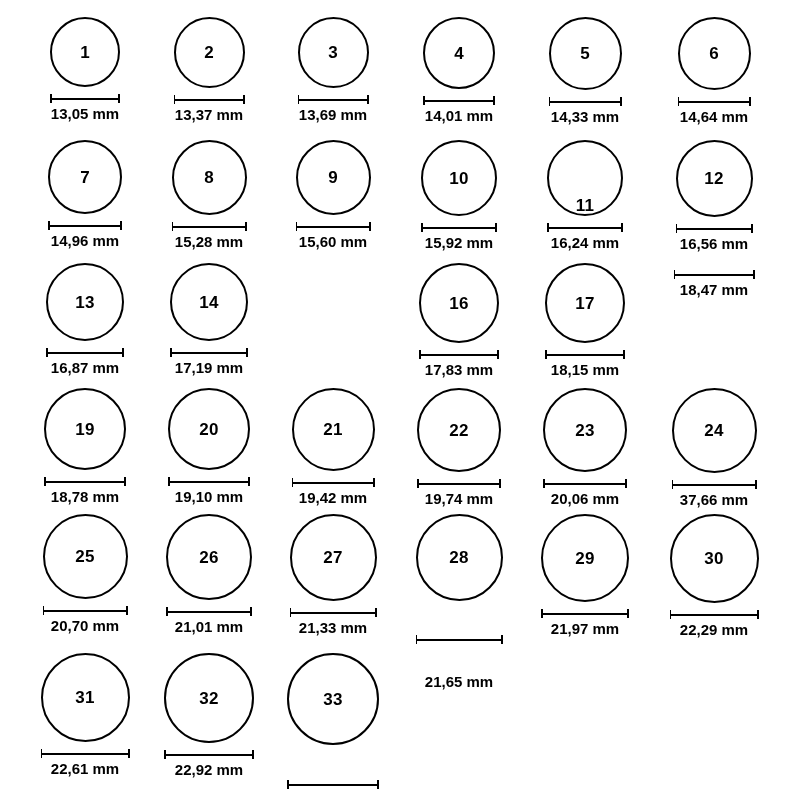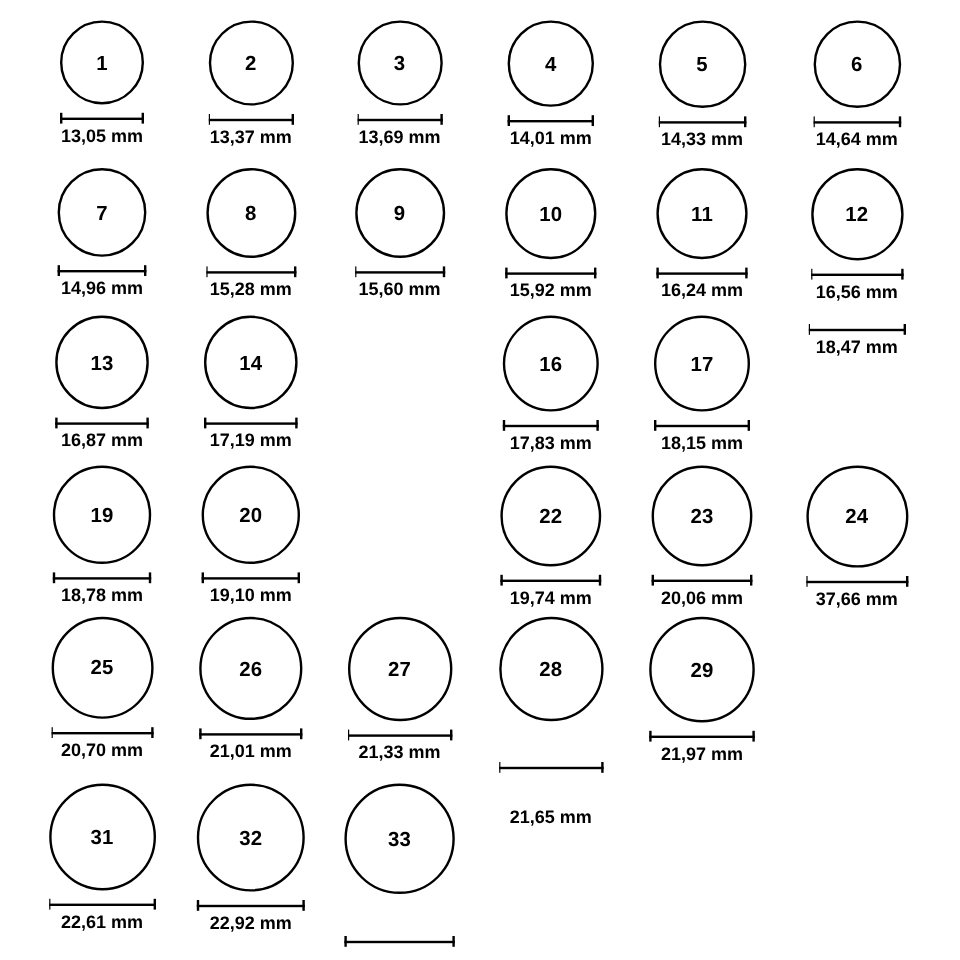--- a/index.html
+++ b/index.html
@@ -182,21 +182,21 @@
         <span class="ring-number">10</span>
       </div>
       <div class="measure" style="width: 76px;">
         <div class="bar"></div>
         <div class="tick-left"></div>
         <div class="tick-right"></div>
       </div>
       <div class="ring-label">15,92 mm</div>
     </div>
     <div class="ring-cell" style="left: 523px; top: 140px; width: 124px;">
-      <div class="ring-circle" style="width: 76px; height: 76px;">
+      <div class="ring-circle" style="width: 76px; height: 76px; align-items: flex-end;">
         <span class="ring-number">11</span>
       </div>
       <div class="measure" style="width: 76px;">
         <div class="bar"></div>
         <div class="tick-left"></div>
         <div class="tick-right"></div>
       </div>
       <div class="ring-label">16,24 mm</div>
     </div>
     <div class="ring-cell" style="left: 652px; top: 140px; width: 124px;">
@@ -277,20 +277,31 @@
       <div class="ring-circle" style="width: 82px; height: 82px;">
         <span class="ring-number">20</span>
       </div>
       <div class="measure" style="width: 82px;">
         <div class="bar"></div>
         <div class="tick-left"></div>
         <div class="tick-right"></div>
       </div>
       <div class="ring-label">19,10 mm</div>
     </div>
+    <div class="ring-cell" style="left: 271px; top: 388px; width: 124px;">
+      <div class="ring-circle" style="width: 83px; height: 83px;">
+        <span class="ring-number">21</span>
+      </div>
+      <div class="measure" style="width: 83px;">
+        <div class="bar"></div>
+        <div class="tick-left"></div>
+        <div class="tick-right"></div>
+      </div>
+      <div class="ring-label">19,42 mm</div>
+    </div>
     <div class="ring-cell" style="left: 397px; top: 388px; width: 124px;">
       <div class="ring-circle" style="width: 84px; height: 84px;">
         <span class="ring-number">22</span>
       </div>
       <div class="measure" style="width: 84px;">
         <div class="bar"></div>
         <div class="tick-left"></div>
         <div class="tick-right"></div>
       </div>
       <div class="ring-label">19,74 mm</div>
@@ -365,20 +376,31 @@
       <div class="ring-circle" style="width: 88px; height: 88px;">
         <span class="ring-number">29</span>
       </div>
       <div class="measure" style="width: 88px;">
         <div class="bar"></div>
         <div class="tick-left"></div>
         <div class="tick-right"></div>
       </div>
       <div class="ring-label">21,97 mm</div>
     </div>
+    <div class="ring-cell" style="left: 652px; top: 514px; width: 124px;">
+      <div class="ring-circle" style="width: 89px; height: 89px;">
+        <span class="ring-number">30</span>
+      </div>
+      <div class="measure" style="width: 89px;">
+        <div class="bar"></div>
+        <div class="tick-left"></div>
+        <div class="tick-right"></div>
+      </div>
+      <div class="ring-label">22,29 mm</div>
+    </div>
     <div class="ring-cell" style="left: 23px; top: 653px; width: 124px;">
       <div class="ring-circle" style="width: 89px; height: 89px;">
         <span class="ring-number">31</span>
       </div>
       <div class="measure" style="width: 89px;">
         <div class="bar"></div>
         <div class="tick-left"></div>
         <div class="tick-right"></div>
       </div>
       <div class="ring-label">22,61 mm</div>

